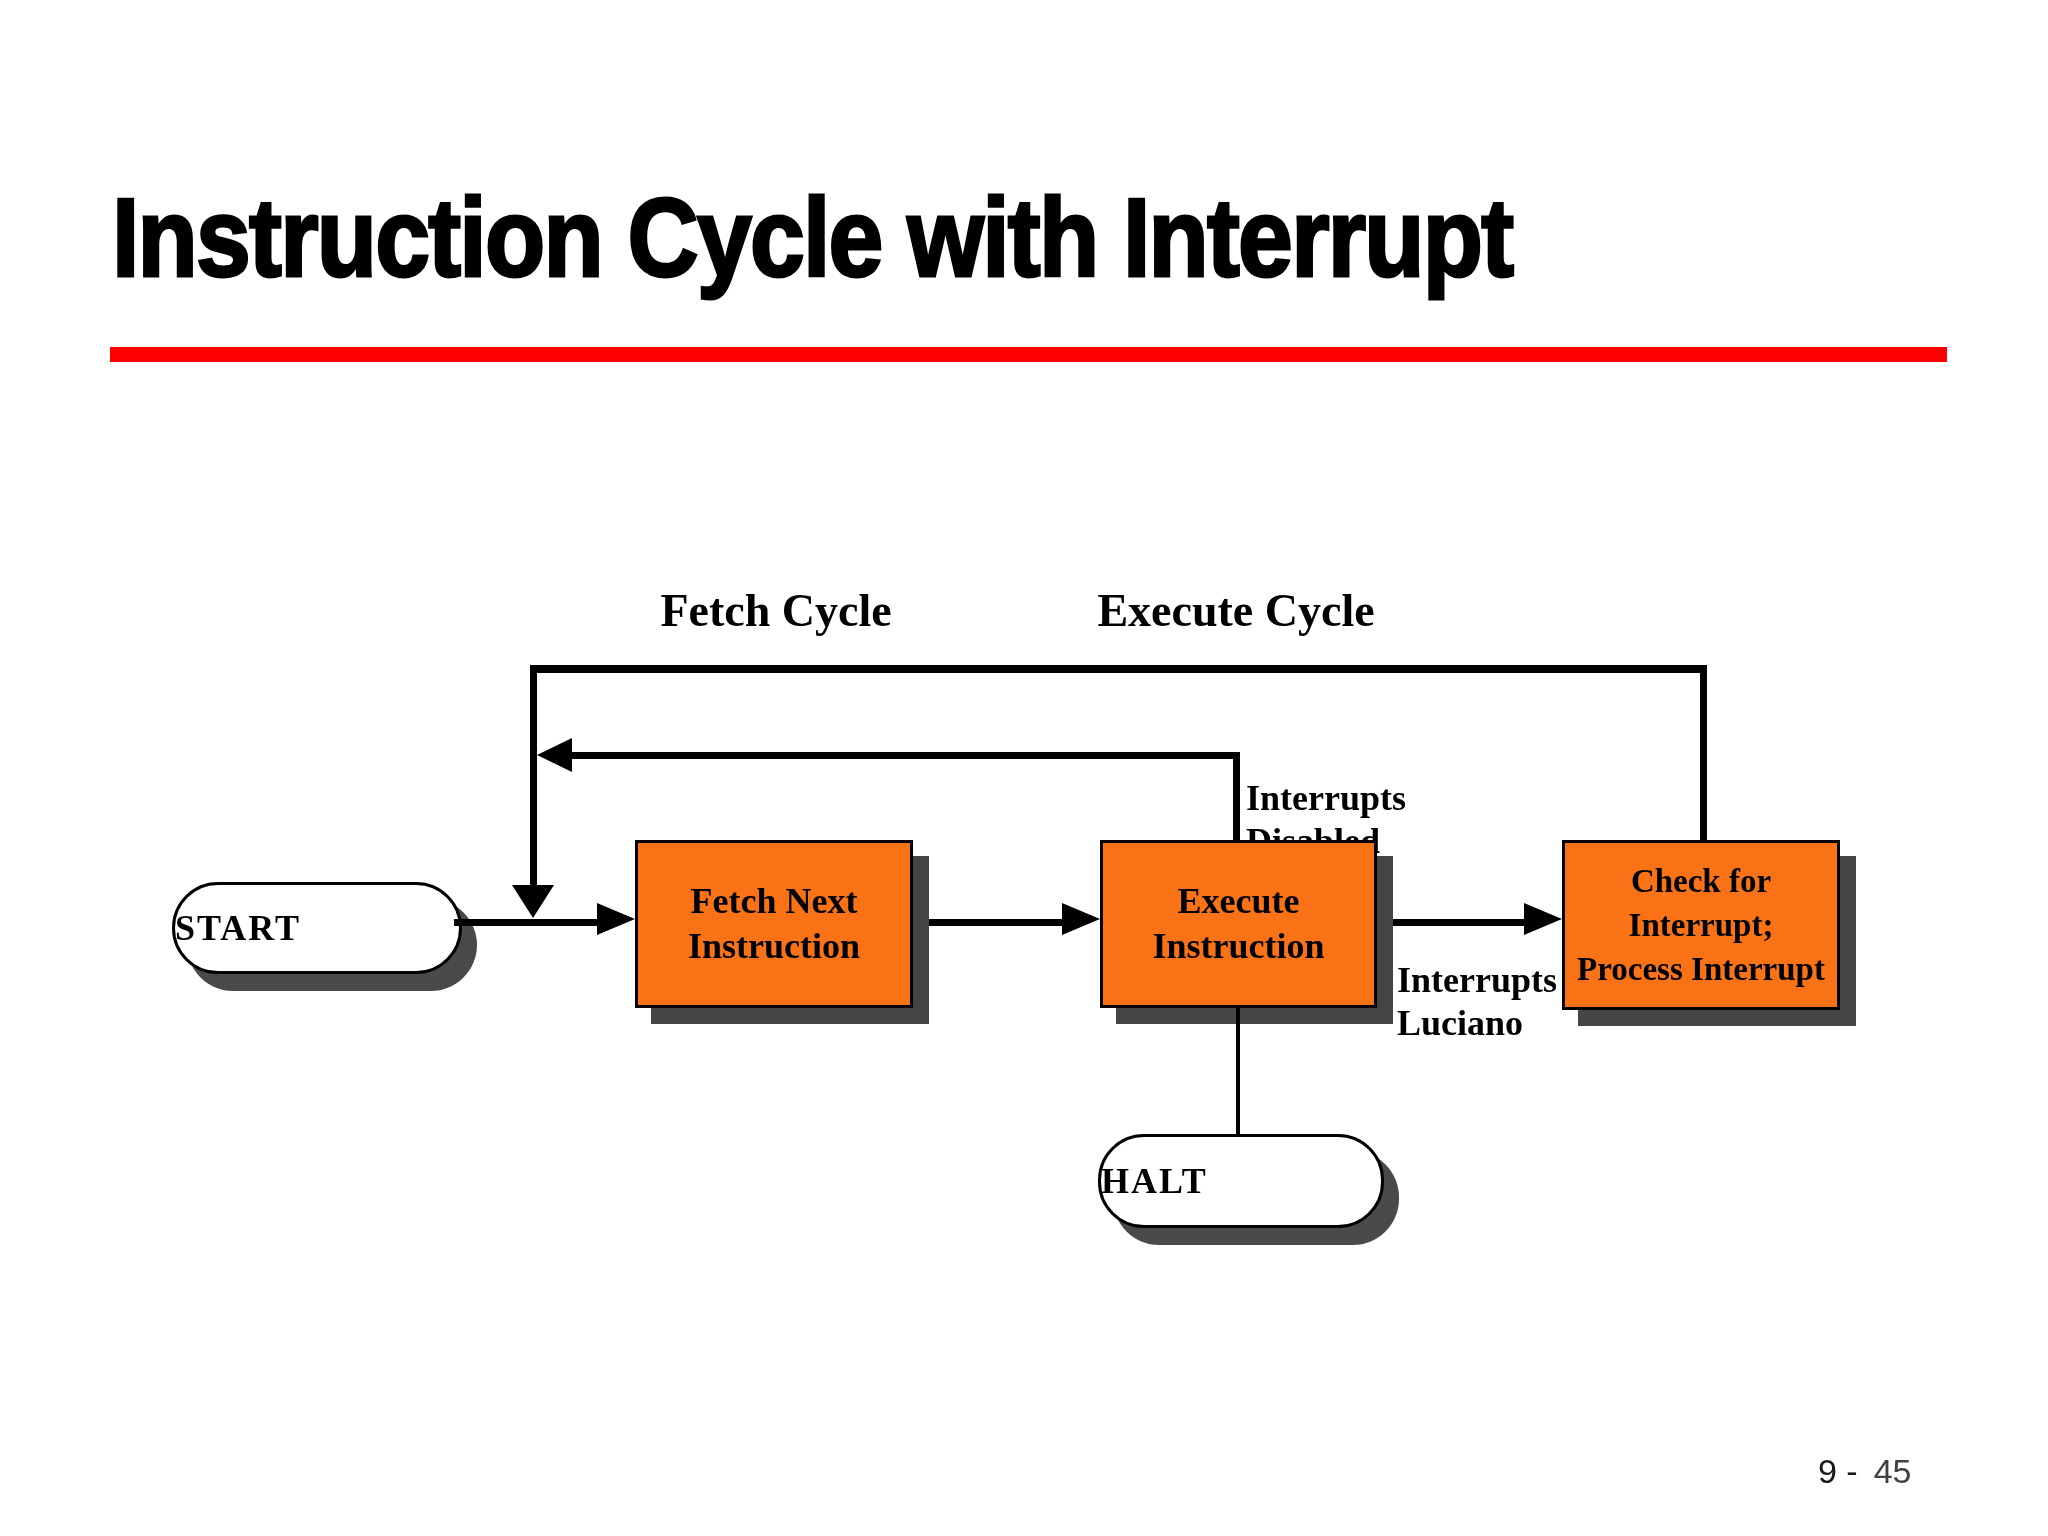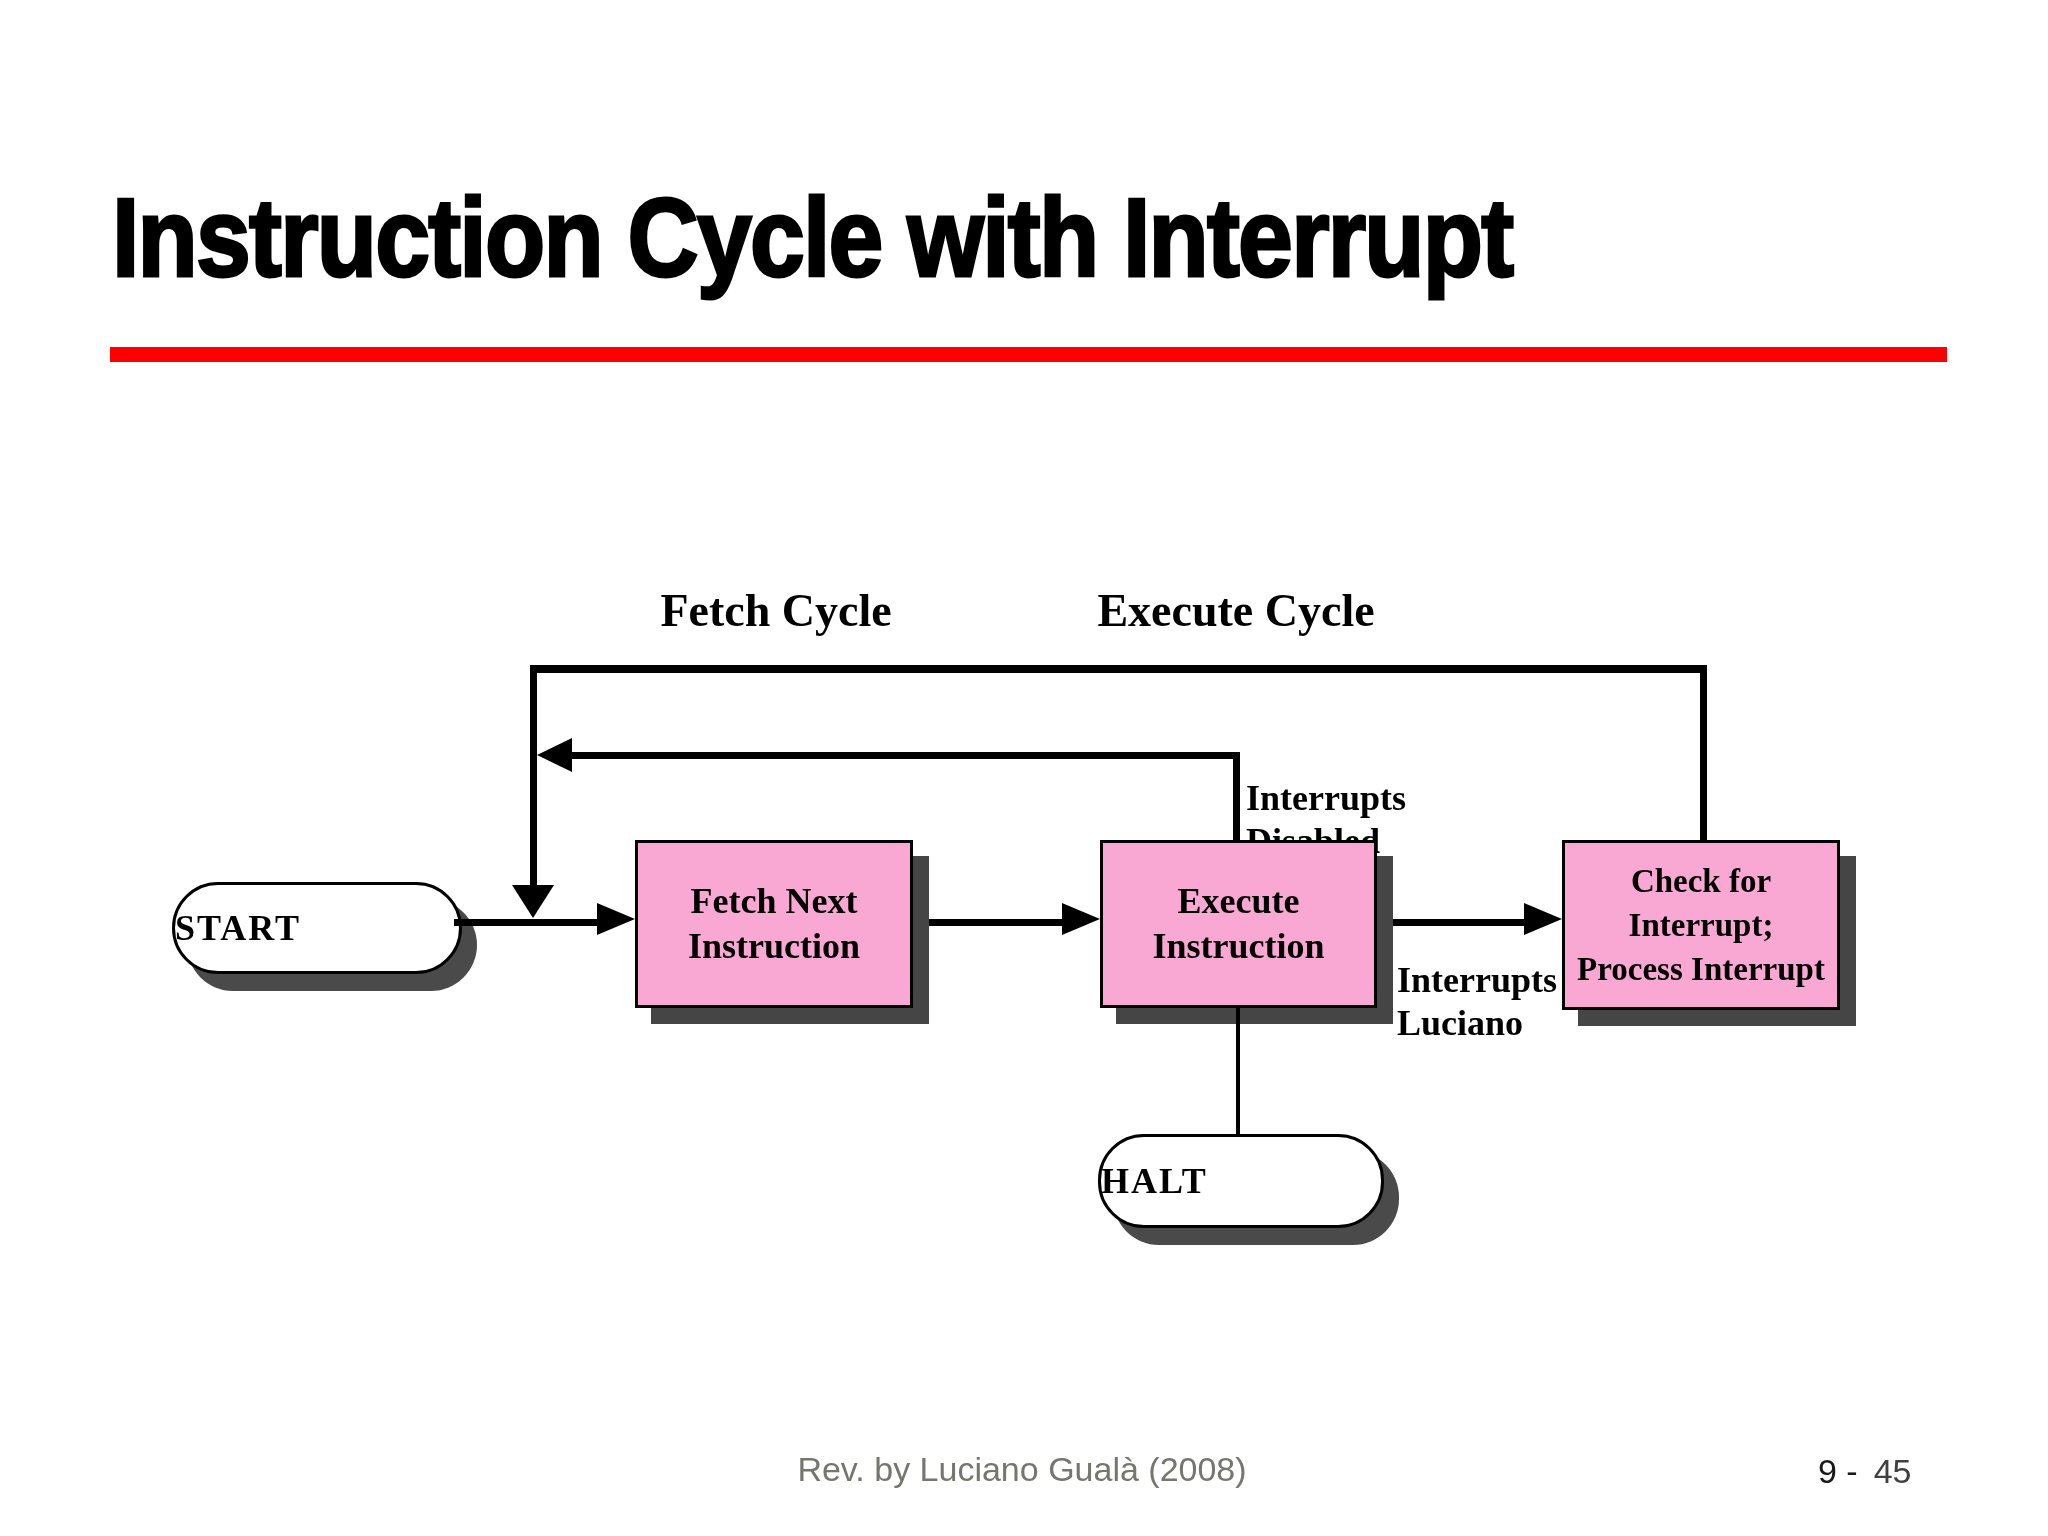--- a/index.html
+++ b/index.html
@@ -24,21 +24,21 @@
   
   .seg{position:absolute;background:#000;}
   
   .head{position:absolute;width:0;height:0;}
   .head-right{border-top:16px solid transparent;border-bottom:16px solid transparent;border-left:38px solid #000;}
   .head-left{border-top:17px solid transparent;border-bottom:17px solid transparent;border-right:35px solid #000;}
   .head-down{border-left:21px solid transparent;border-right:21px solid transparent;border-top:33px solid #000;}
   .head-down-small{border-left:16px solid transparent;border-right:16px solid transparent;border-top:30px solid #000;}
   
   .node-box{
-    position:absolute;background:#f9a8d4;border:3px solid #000;
+    position:absolute;background:#f97316;border:3px solid #000;
     box-shadow:16px 16px 0 #454545;
     display:flex;flex-direction:column;align-items:center;justify-content:center;
     font-size:36px;font-weight:bold;line-height:45px;text-align:center;
   }
   .node-box.small-text{font-size:33px;line-height:44px;}
   
   .node-oval{
     position:absolute;background:#ffffff;border:3px solid #000;border-radius:46px;
     box-shadow:15px 17px 0 #4a4a4a;
     display:flex;align-items:center;justify-content:flex-start;
@@ -120,19 +120,18 @@
     <span>Luciano</span>
   </div>
 
   <div class="seg" style="left:1236px;top:1008px;width:4px;height:158px"></div>
   <div class="head head-down-small" style="left:1222px;top:1164px"></div>
 
   <div class="node-oval" style="left:1098px;top:1134px;width:280px;height:88px">
     <span>HALT</span>
   </div>
 
-  <div class="footer">Rev. by Luciano Gualà (2008)</div>
   <div class="page-num">
     <span class="prefix">9 -</span>
     <span class="number">45</span>
   </div>
 
 </div>
 
 </body></html>

